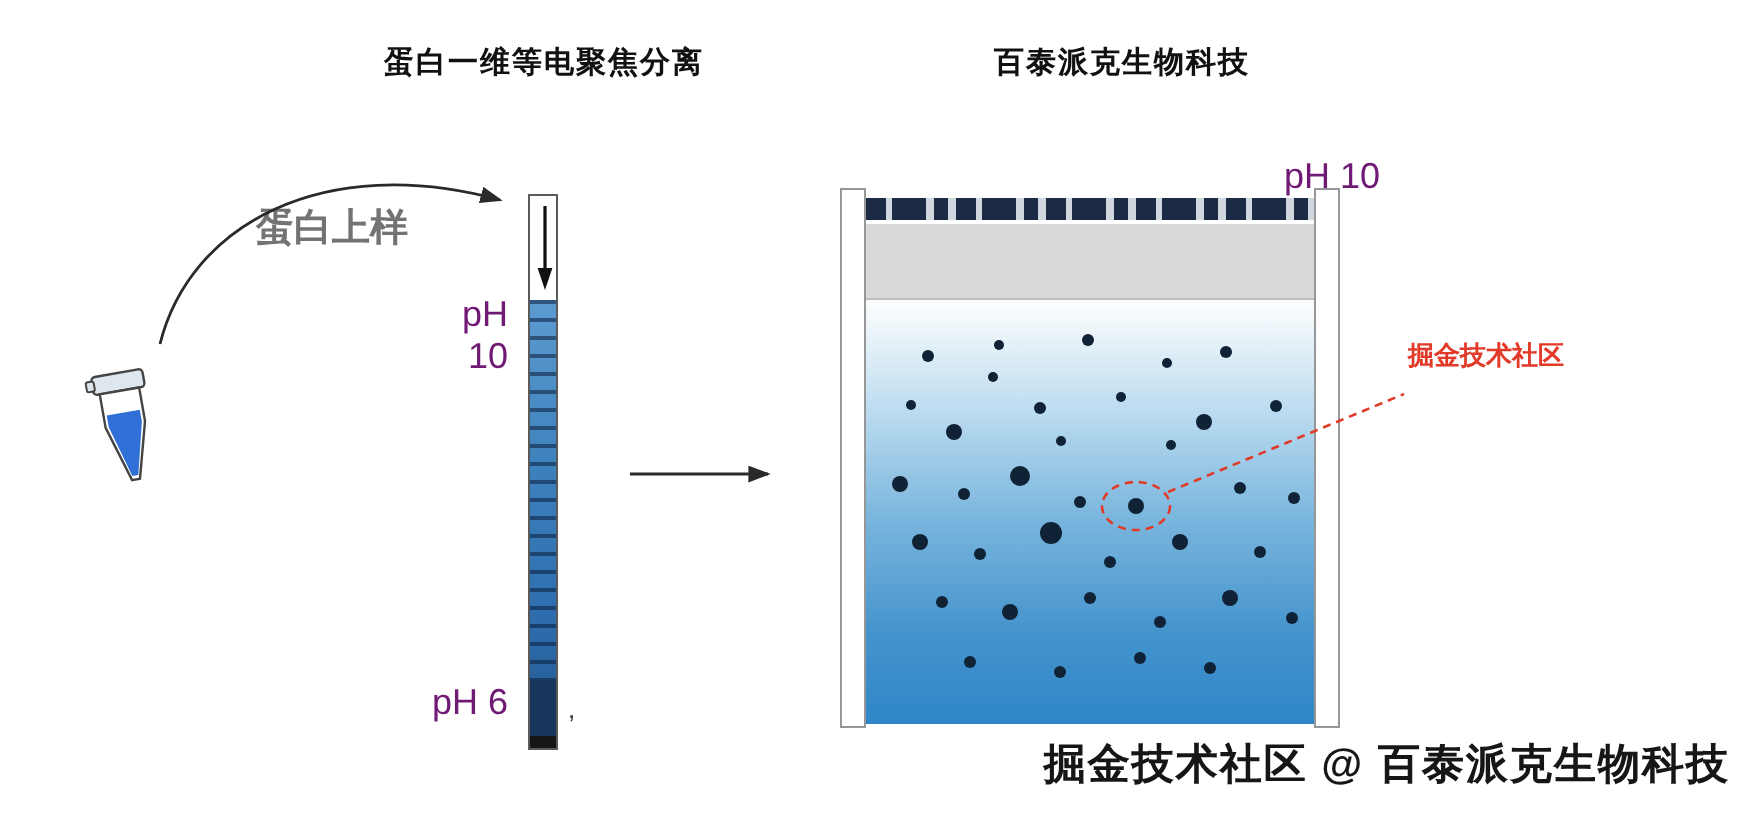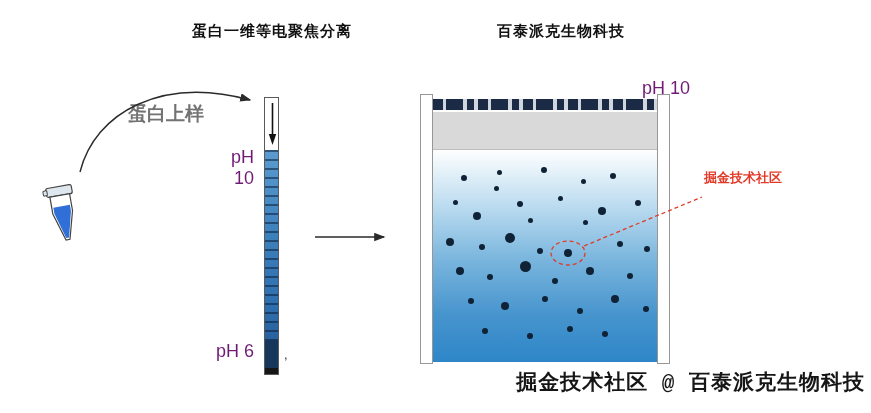--- a/index.html
+++ b/index.html
@@ -58,21 +58,21 @@
   
   .annotation-text {
     position:absolute; left:704px; top:168px; width:130px;
     font-size:13px; font-weight:bold; line-height:1.55;
     color:var(--annotation-red,#e23a28);
   }
 
   
   .watermark {
     position:absolute; right:6px; top:368px;
-    font-size:21px; font-weight:bold; letter-spacing:1px; color:#161616;font-family:Liberation Mono, monospace;
+    font-size:21px; font-weight:bold; letter-spacing:1px; color:#161616;
   }
 
   .overlay-svg { position:absolute; left:0; top:0; width:871px; height:413px; pointer-events:none; }
   .black-arrow { stroke:var(--arrow-black,#2a2a2a); stroke-width:1.4; fill:none; }
   .red-dash { stroke:var(--annotation-red,#e23a28); stroke-width:1.3; fill:none; stroke-dasharray:4 3; }
 </style>
 </head>
 <body>
 
 <div class="canvas">

